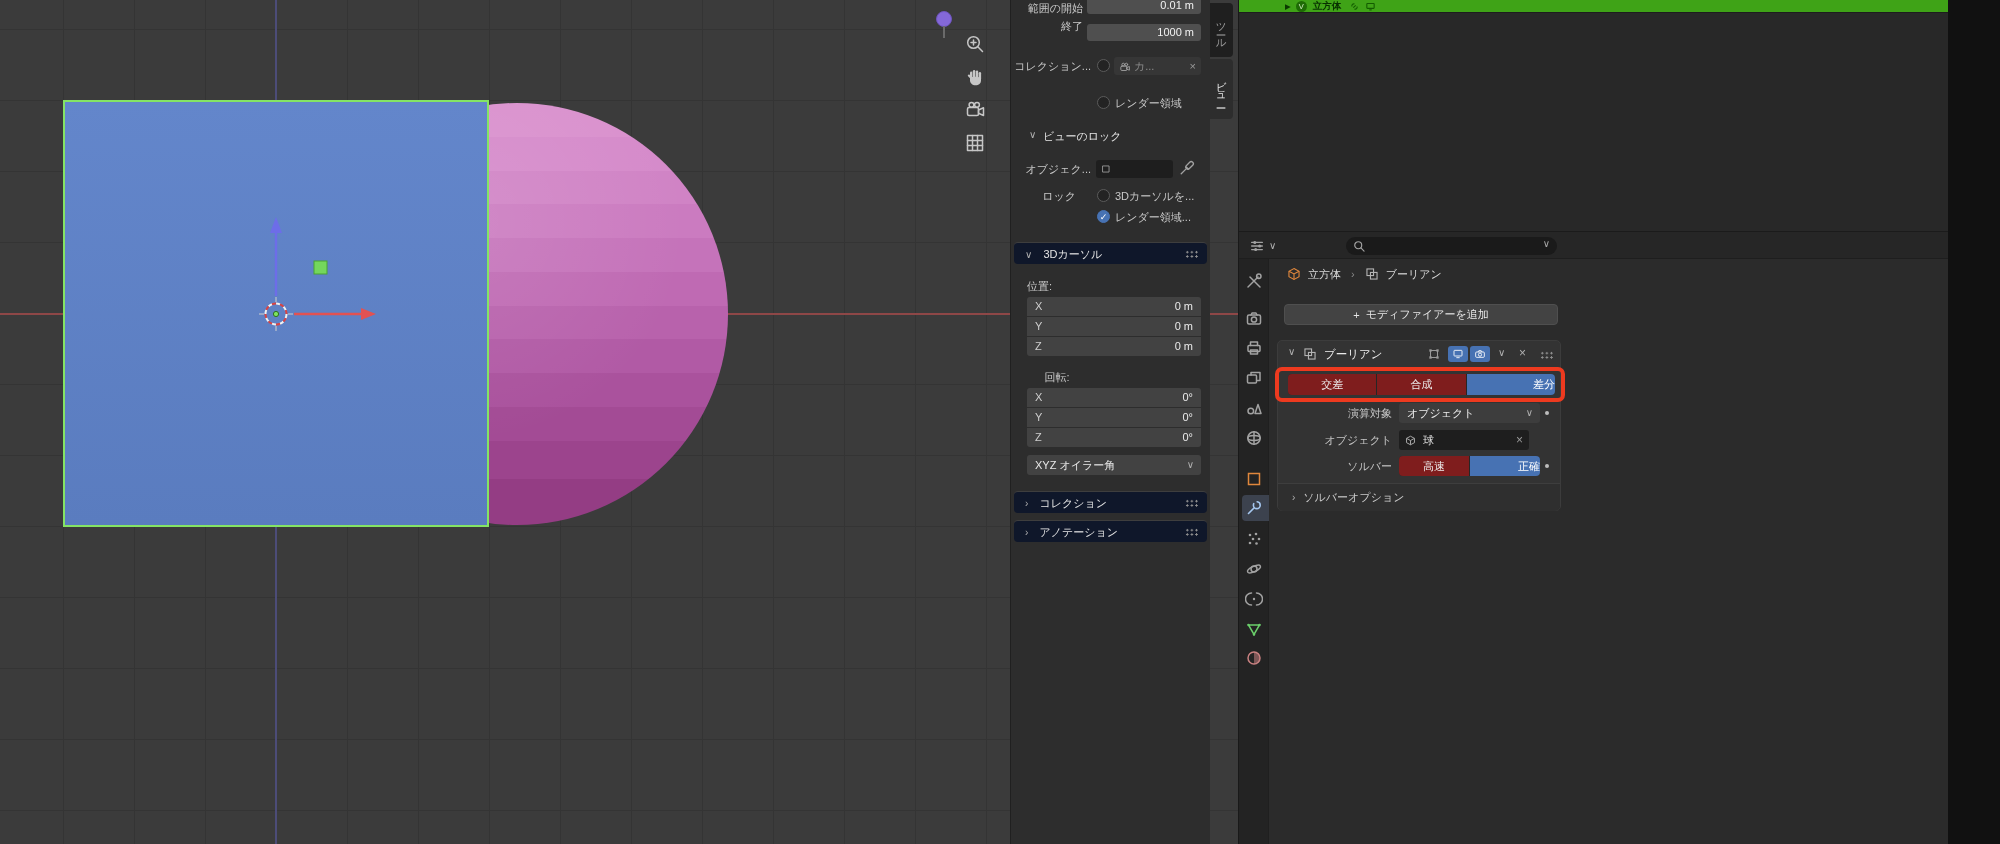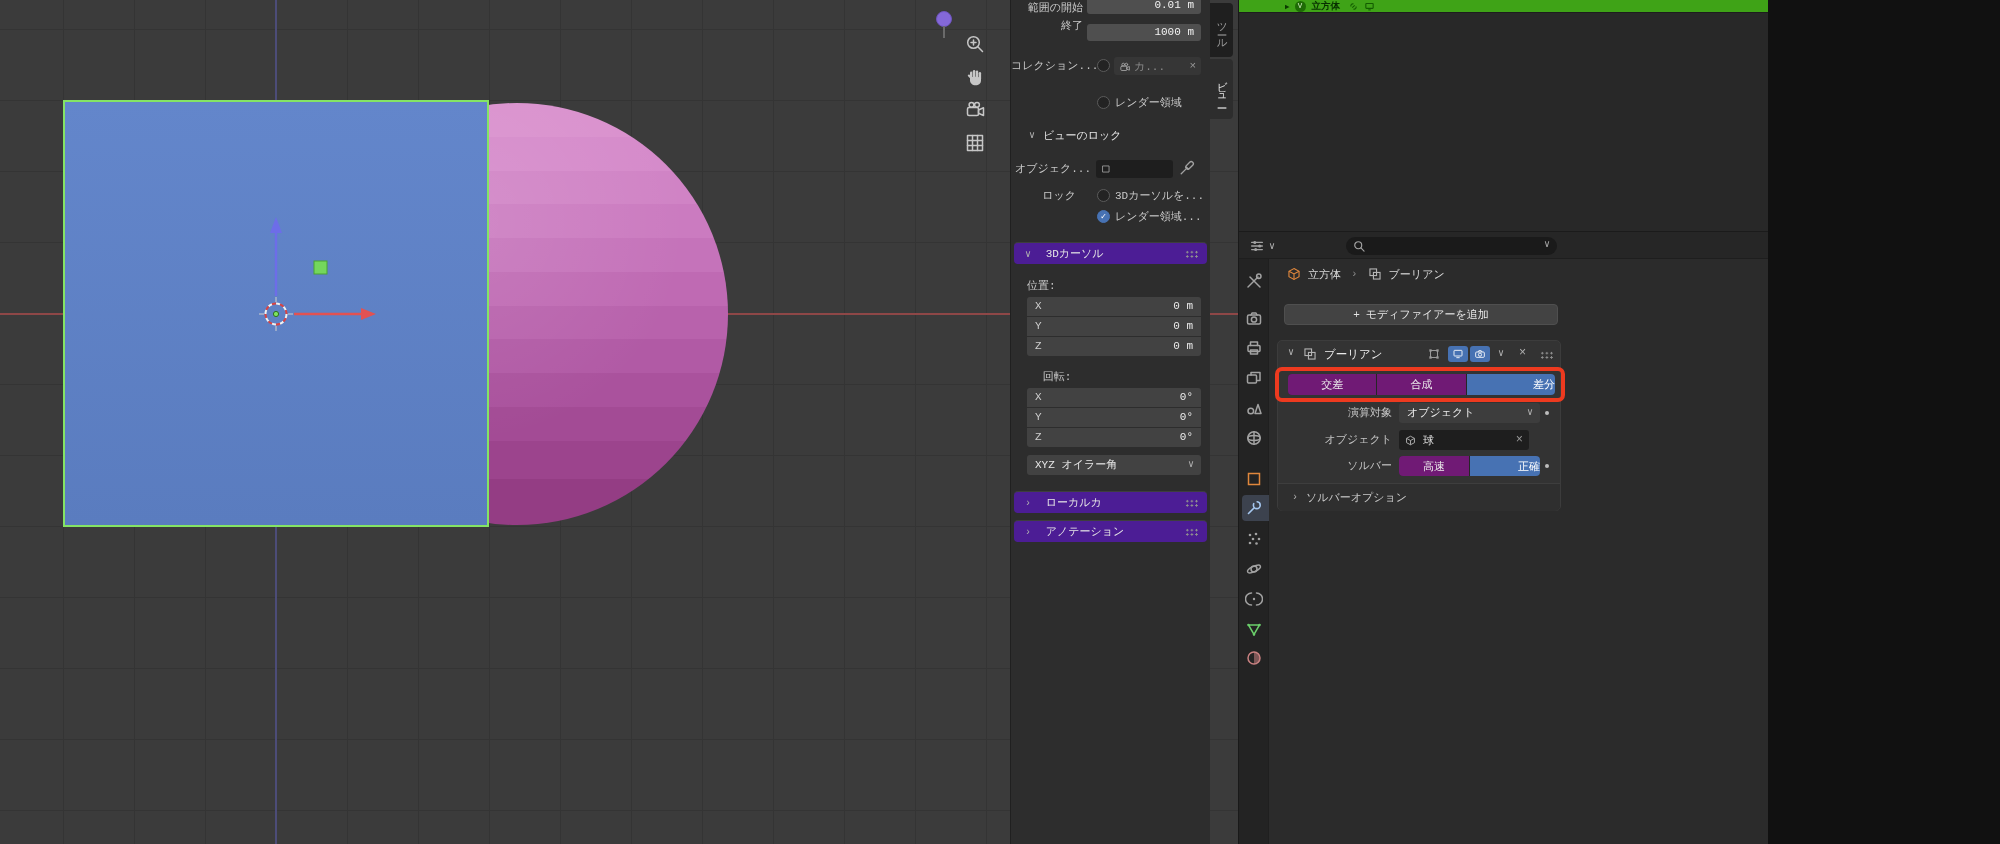--- a/index.html
+++ b/index.html
@@ -1,18 +1,18 @@
 <!DOCTYPE html>
 <html><head>
 <meta charset="utf-8">
 <style>
   *{margin:0;padding:0;box-sizing:border-box;}
   html,body{background:#111;}
-  .stage{position:relative;width:1768px;height:844px;overflow:hidden;
-         background:#3b3b3b;font-family:Liberation Mono, monospace;
+  .stage{position:relative;width:1948px;height:844px;overflow:hidden;
+         background:#3b3b3b;font-family:Liberation Sans, sans-serif;
          font-size:11px;color:#d0d0d0;-webkit-font-smoothing:antialiased;}
   .abs{position:absolute;}
   svg{display:block;}
   .ic{stroke:#a2a2a2;fill:none;stroke-width:1.5;stroke-linecap:round;stroke-linejoin:round;}
 
   
   .viewport{position:absolute;left:0;top:0;width:1238px;height:844px;background-color:#3b3b3b;
     background-image:linear-gradient(to bottom,#343434 1px,transparent 1px),
                      linear-gradient(to right,#343434 1px,transparent 1px);
     background-size:71px 71px;background-position:63px 29px;}
@@ -38,21 +38,21 @@
   .sidebar{position:absolute;left:1010px;top:0;width:200px;height:844px;background:#2d2d2d;
            border-left:1px solid #202020;overflow:hidden;}
   .slabel{position:absolute;color:#c9c9c9;text-align:right;height:18px;line-height:18px;white-space:nowrap;}
   .sfield{position:absolute;background:#4f4f4f;border-radius:3px;height:17px;line-height:17px;color:#f2f2f2;}
   .sfield .val{position:absolute;right:7px;}
   .ckc{position:absolute;width:13px;height:13px;border-radius:50%;background:#232323;border:1px solid #5b5b5b;}
   .ckc.on{background:#4772b3;border-color:#4772b3;color:#fff;font-size:9px;line-height:12px;text-align:center;}
   .dfield{position:absolute;background:#1e1e1e;border-radius:3px;height:18px;display:flex;align-items:center;}
   .disfield{position:absolute;background:#363636;border-radius:3px;height:18px;color:#8d8d8d;
             display:flex;align-items:center;gap:4px;padding:0 5px;}
-  .shead{position:absolute;left:3px;right:3px;height:22px;background:#4c1d95;border-radius:4px;
+  .shead{position:absolute;left:3px;right:3px;height:22px;background:#0f172a;border-radius:4px;
          line-height:22px;color:#e6e6e6;border-top:1px solid #3e3e3e;}
   .chev{color:#b0b0b0;font-size:10px;}
   .dots{position:absolute;right:8px;top:7px;width:14px;height:8px;
         background-image:radial-gradient(#909090 1px,transparent 1.3px);background-size:4.6px 4.3px;}
   .xyzrow{position:absolute;left:16px;width:174px;height:19px;background:#424242;line-height:19px;color:#eaeaea;}
   .xyzrow .ax{position:absolute;left:8px;color:#cfcfcf;}
   .xyzrow .vv{position:absolute;right:8px;}
   .sdrop{position:absolute;left:16px;width:174px;height:20px;background:#424242;border-radius:3px;
          line-height:20px;color:#e8e8e8;padding-left:8px;}
   .sdrop .chev{position:absolute;right:7px;top:0;}
@@ -87,21 +87,21 @@
   .modpanel{position:absolute;left:38px;top:340px;width:284px;height:171px;background:#333333;
             border:1px solid #3c3c3c;border-radius:5px;}
   .mhead{position:absolute;left:0;top:0;right:0;height:26px;}
   .mhead .chev1{position:absolute;left:10px;top:5px;}
   .mname{position:absolute;left:46px;top:6px;color:#f0f0f0;font-size:11.5px;}
   .hbtn{position:absolute;top:5px;width:20px;height:16px;border-radius:3px;background:#4772b3;
         display:flex;align-items:center;justify-content:center;}
   .hbtn svg{stroke:#fff;stroke-width:1.3;fill:none;}
   .ghost{position:absolute;top:5px;width:18px;height:16px;display:flex;align-items:center;justify-content:center;}
   .ops{position:absolute;left:10px;top:33px;width:267px;height:21px;display:flex;gap:1px;background:#262626;border-radius:4px;}
-  .seg{flex:1;background:#701a75;color:#ececec;display:flex;align-items:center;justify-content:center;}
+  .seg{flex:1;background:#7f1d1d;color:#ececec;display:flex;align-items:center;justify-content:center;}
   .seg:first-child{border-radius:4px 0 0 4px;}
   .seg:last-child{border-radius:0 4px 4px 0;}
   .seg.active{background:#4772b3;color:#fff;justify-content:flex-end;}
   .redbox{position:absolute;left:-3px;top:26px;width:290px;height:35px;border:4px solid #ed3a1f;
           border-radius:7px;z-index:9;pointer-events:none;}
   .mrow{position:absolute;left:0;right:0;height:20px;}
   .mlabel{position:absolute;left:0;width:114px;text-align:right;color:#c6c6c6;line-height:20px;}
   .mdrop{position:absolute;left:121px;width:141px;height:20px;background:#3d3d3d;border-radius:3px;
          line-height:20px;color:#ececec;padding-left:8px;}
   .mdrop .chev{position:absolute;right:7px;top:0;}
@@ -269,21 +269,21 @@
       <span class="vv">0°</span>
     </div>
 
     <div class="sdrop" style="top:455px;">
       <span>XYZ オイラー角</span>
       <span class="chev">∨</span>
     </div>
 
     <div class="shead" style="top:491px;">
       <span class="chev" style="margin-left:11px;">›</span>
-      <span style="margin-left:8px;">ローカルカ</span>
+      <span style="margin-left:8px;">コレクション</span>
       <div class="dots"></div>
     </div>
     <div class="shead" style="top:520px;">
       <span class="chev" style="margin-left:11px;">›</span>
       <span style="margin-left:8px;">アノテーション</span>
       <div class="dots"></div>
     </div>
   </aside>
 
   <div class="vtab t1">

